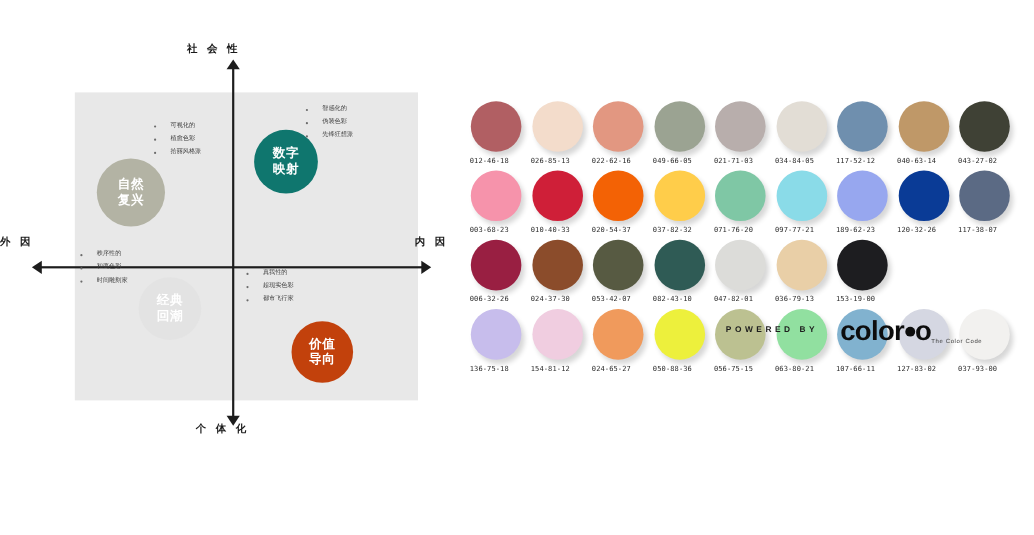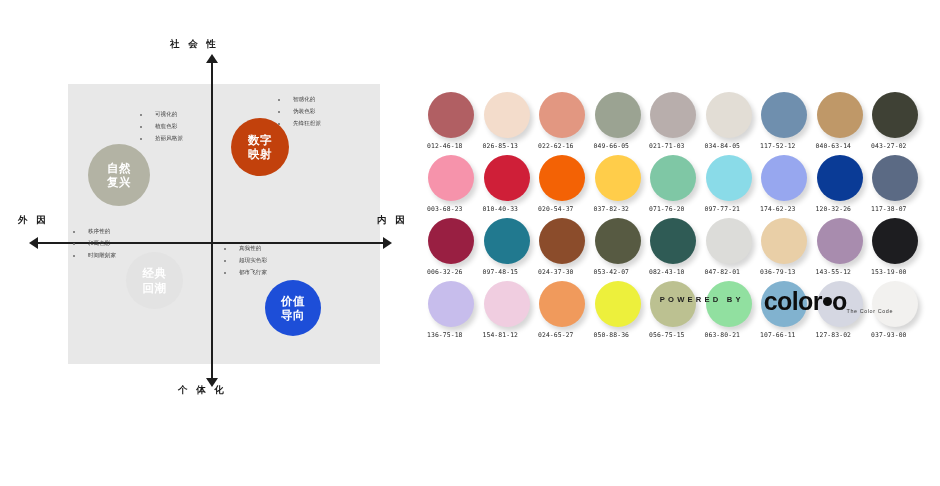--- a/index.html
+++ b/index.html
@@ -13,21 +13,21 @@
 
   
   #matrix{position:absolute;left:0;top:24px;width:430px;height:390px;}
 
   .axis-label{
     position:absolute;font-size:9.5px;color:#1a1a1a;font-weight:bold;
     letter-spacing:3px;white-space:nowrap;
   }
   #lbl-top   {left:170px;top:14px;}
   #lbl-bottom{left:178px;top:360px;}
-  #lbl-left  {left:18px;top:190px;}
+  #lbl-left  {left:0;top:190px;}
   #lbl-right {left:377px;top:190px;}
 
   .plotbg{
     position:absolute;left:68px;top:60px;width:312px;height:280px;
     background:#e8e8e8;
   }
 
   
   .axis-v{position:absolute;left:211px;top:36px;width:1.6px;height:320px;background:#1d1d1d;}
   .axis-h{position:absolute;left:36px;top:218px;width:350px;height:1.6px;background:#1d1d1d;}
@@ -118,21 +118,21 @@
       <div class="kitem">
           <i class="dot"></i>
           <span>植愈色彩</span>
         </div>
       <div class="kitem">
           <i class="dot"></i>
           <span>拾丽风格派</span>
         </div>
     </div>
 
-    <div class="bubble" id="b1" style="left: 231px; top: 94px; width: 58px; height: 58px; background: #c2410c;">
+    <div class="bubble" id="b1" style="left: 231px; top: 94px; width: 58px; height: 58px; background: #0f766e;">
       <span>数字</span>
       <span>映射</span>
     </div>
     <div class="keylist" id="k1" style="left:278px;top:73px;">
       <div class="kitem">
           <i class="dot"></i>
           <span>智感化的</span>
         </div>
       <div class="kitem">
           <i class="dot"></i>
@@ -156,21 +156,21 @@
       <div class="kitem">
           <i class="dot"></i>
           <span>和蔼色彩</span>
         </div>
       <div class="kitem">
           <i class="dot"></i>
           <span>时间雕刻家</span>
         </div>
     </div>
 
-    <div class="bubble" id="b3" style="left: 265px; top: 256px; width: 56px; height: 56px; background: #1d4ed8;">
+    <div class="bubble" id="b3" style="left: 265px; top: 268px; width: 56px; height: 56px; background: #c2410c;">
       <span>价值</span>
       <span>导向</span>
     </div>
     <div class="keylist" id="k3" style="left:224px;top:222px;">
       <div class="kitem">
           <i class="dot"></i>
           <span>真我性的</span>
         </div>
       <div class="kitem">
           <i class="dot"></i>
@@ -242,63 +242,55 @@
         <div class="swatch">
           <div class="disc" style="background: rgb(127, 199, 165);"></div>
           <div class="code">071-76-20</div>
         </div>
         <div class="swatch">
           <div class="disc" style="background: rgb(138, 219, 232);"></div>
           <div class="code">097-77-21</div>
         </div>
         <div class="swatch">
           <div class="disc" style="background: rgb(151, 167, 239);"></div>
-          <div class="code">174-62-23</div>
+          <div class="code">189-62-23</div>
         </div>
         <div class="swatch">
           <div class="disc" style="background: rgb(10, 59, 150);"></div>
           <div class="code">120-32-26</div>
         </div>
         <div class="swatch">
           <div class="disc" style="background: rgb(91, 106, 132);"></div>
           <div class="code">117-38-07</div>
         </div>
       </div>
       <div class="swatch-row">
         <div class="swatch">
           <div class="disc" style="background: rgb(153, 31, 66);"></div>
           <div class="code">006-32-26</div>
         </div>
         <div class="swatch">
-          <div class="disc" style="background: rgb(33, 121, 143);"></div>
-          <div class="code">097-48-15</div>
-        </div>
-        <div class="swatch">
           <div class="disc" style="background: rgb(139, 76, 43);"></div>
           <div class="code">024-37-30</div>
         </div>
         <div class="swatch">
           <div class="disc" style="background: rgb(87, 90, 66);"></div>
           <div class="code">053-42-07</div>
         </div>
         <div class="swatch">
           <div class="disc" style="background: rgb(47, 91, 85);"></div>
           <div class="code">082-43-10</div>
         </div>
         <div class="swatch">
           <div class="disc" style="background: rgb(220, 220, 217);"></div>
           <div class="code">047-82-01</div>
         </div>
         <div class="swatch">
           <div class="disc" style="background: rgb(233, 207, 167);"></div>
           <div class="code">036-79-13</div>
-        </div>
-        <div class="swatch">
-          <div class="disc" style="background: rgb(168, 140, 174);"></div>
-          <div class="code">143-55-12</div>
         </div>
         <div class="swatch">
           <div class="disc" style="background: rgb(29, 29, 32);"></div>
           <div class="code">153-19-00</div>
         </div>
       </div>
       <div class="swatch-row">
         <div class="swatch">
           <div class="disc" style="background: rgb(199, 189, 236);"></div>
           <div class="code">136-75-18</div>

